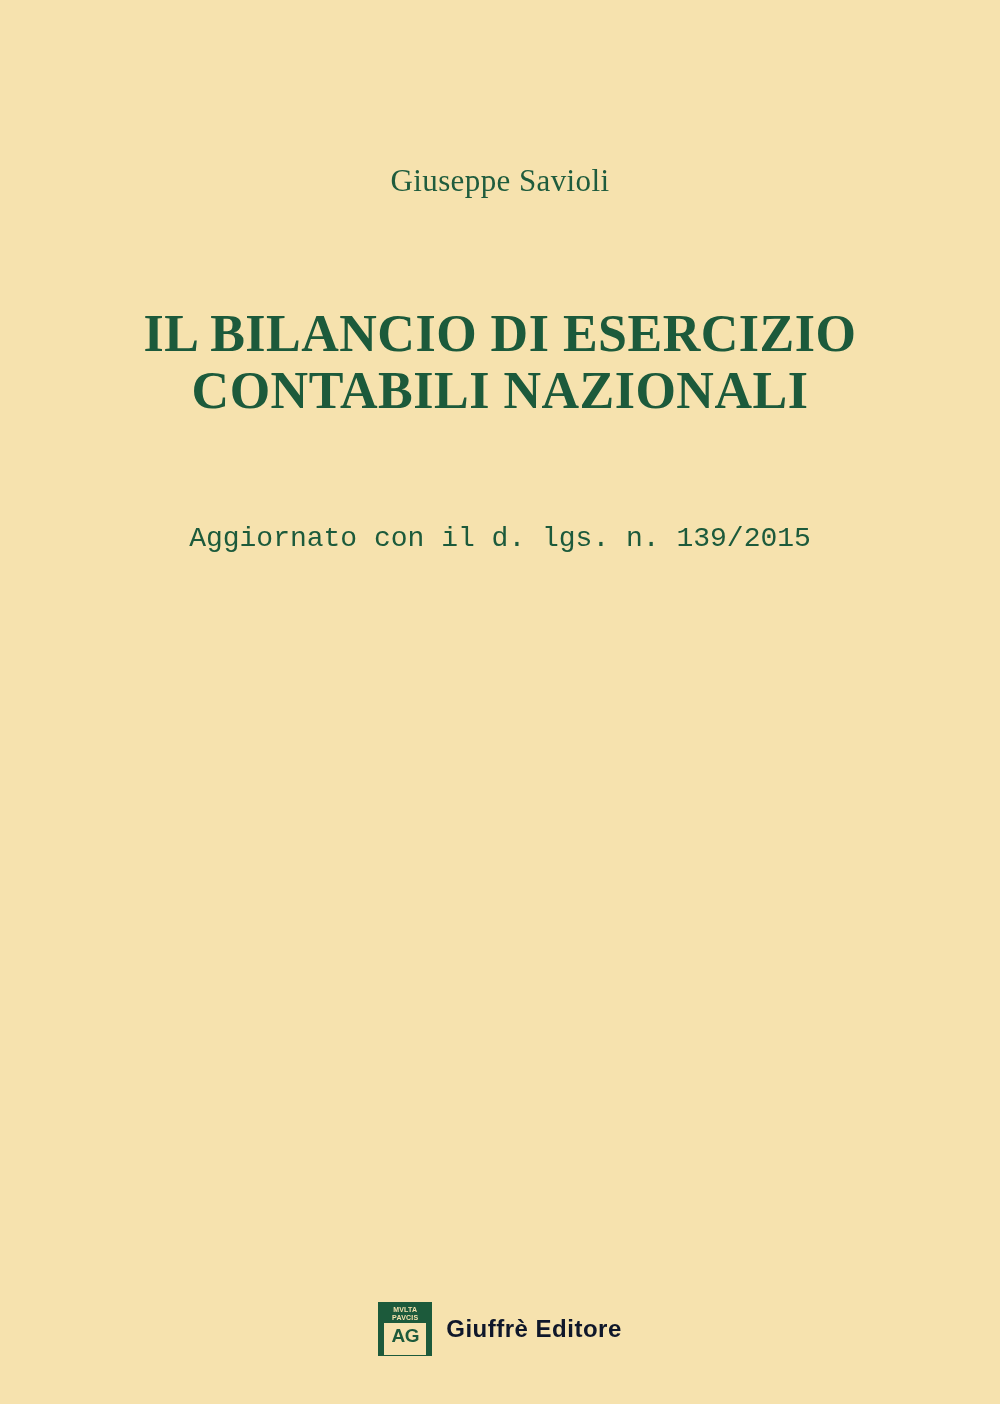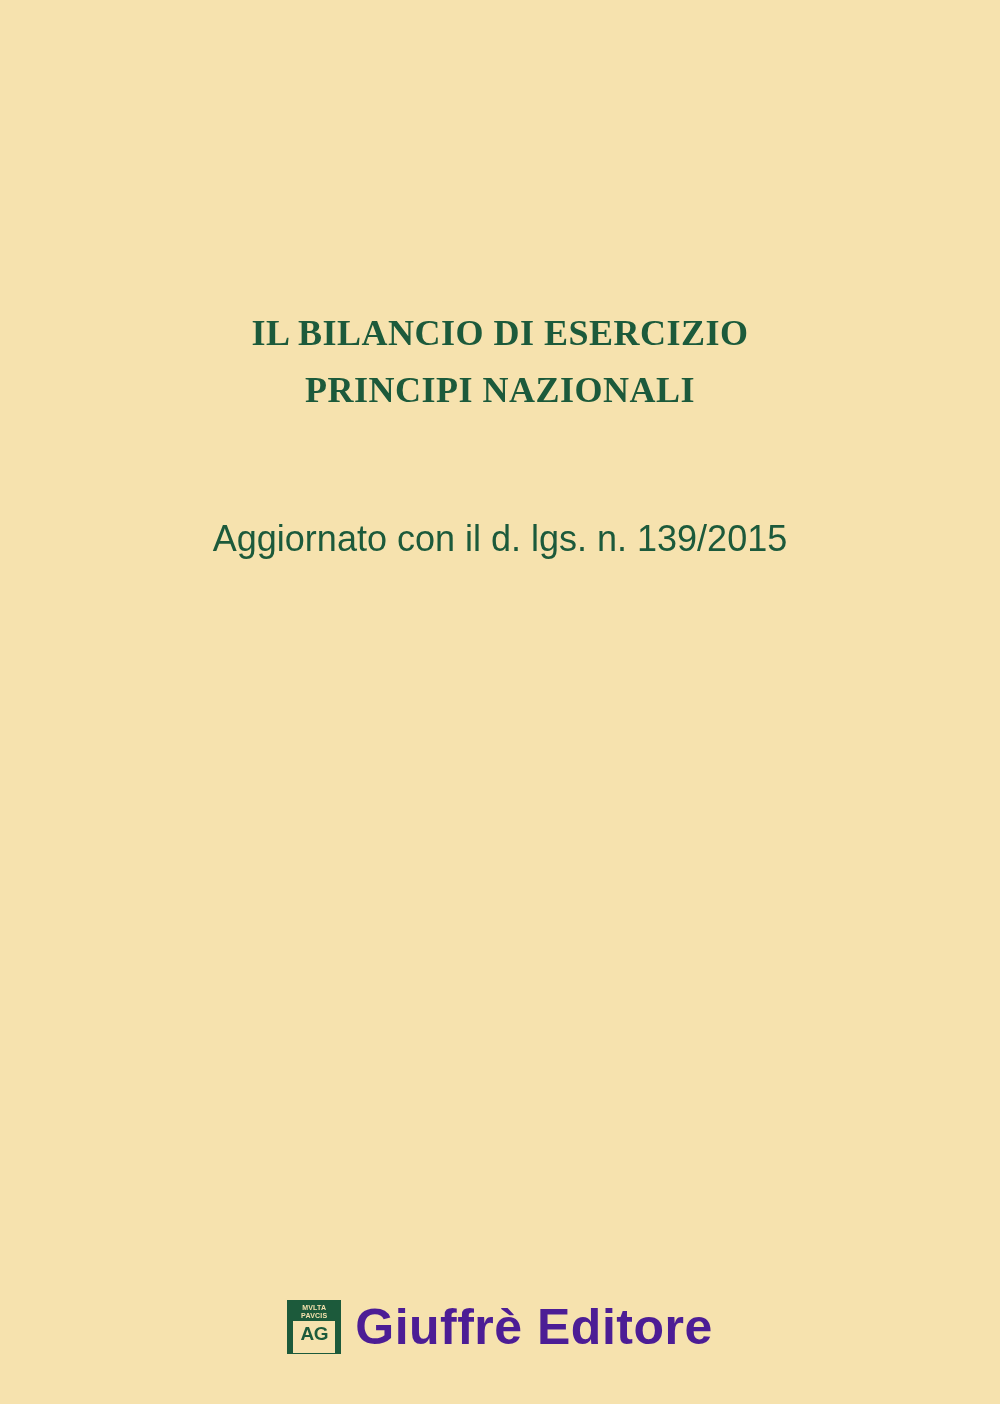--- a/index.html
+++ b/index.html
@@ -38,38 +38,38 @@
     position: absolute;
     top: 305px;
     left: 0;
     right: 0;
     text-align: center;
   }
 
   .title-line {
     font-family: "Liberation Serif", serif;
     font-weight: 700;
-    font-size: 36px;
+    font-size: 52px;
     line-height: 57px;
     letter-spacing: 0.5px;
     color: #1c5a3b;
     white-space: nowrap;
   }
 
   .subtitle-block {
     position: absolute;
     top: 520px;
     left: 0;
     right: 0;
     text-align: center;
   }
 
   .subtitle-line {
-    font-family: Liberation Sans, sans-serif;
-    font-size: 36px;
+    font-family: Liberation Mono, monospace;
+    font-size: 28px;
     line-height: 37px;
     color: #1c5a3b;
   }
 
   .publisher {
     position: absolute;
     bottom: 48px;
     left: 0;
     right: 0;
     display: flex;
@@ -111,34 +111,35 @@
     font-weight: 700;
     font-size: 19px;
     line-height: 26px;
     text-align: center;
     letter-spacing: -0.5px;
   }
 
   .publisher-name {
     font-family: "Liberation Sans", sans-serif;
     font-weight: 700;
-    font-size: 50px;
+    font-size: 24px;
     letter-spacing: 0.5px;
-    color: #4c1d95;
+    color: #0f172a;
   }
 </style>
 </head>
 <body>
 
 <div class="cover">
 
+  <div class="author">Giuseppe Savioli</div>
 
   <div class="title-block">
     <div class="title-line">IL BILANCIO DI ESERCIZIO</div>
-    <div class="title-line">PRINCIPI NAZIONALI</div>
+    <div class="title-line">CONTABILI NAZIONALI</div>
   </div>
 
   <div class="subtitle-block">
     <div class="subtitle-line">Aggiornato con il d. lgs. n. 139/2015</div>
   </div>
 
   <div class="publisher">
     <div class="logo-mark">
       <div class="logo-motto">MVLTA</div>
       <div class="logo-motto">PAVCIS</div>

